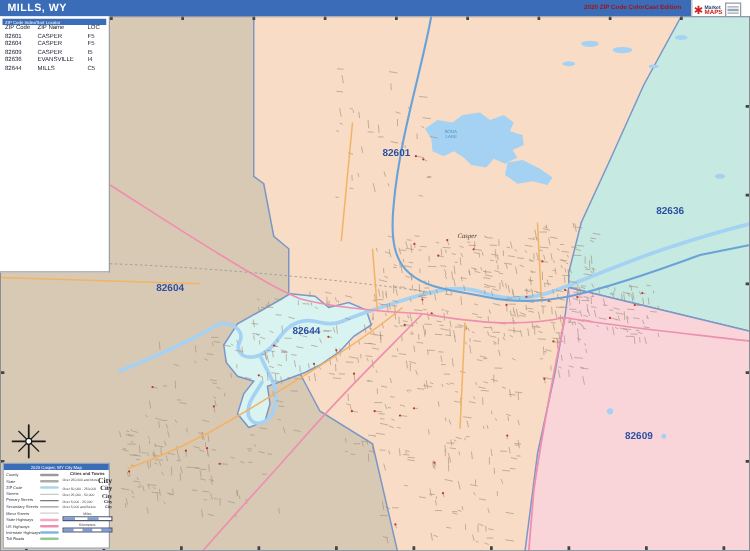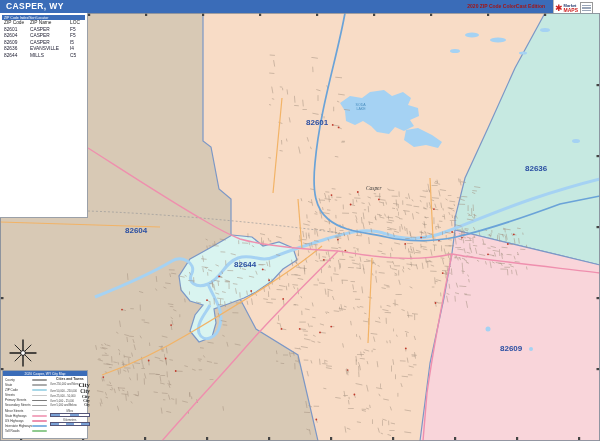--- a/index.html
+++ b/index.html
@@ -44,21 +44,21 @@
   #legend .sbar i:nth-child(odd){background:#7ba2d6;}
   #legend .sbar i:nth-child(even){background:#fff;}
   #compass{position:absolute;left:8px;top:338px;}
 </style>
 </head>
 <body>
 
 <div id="page">
 
   <div id="header">
-    <span class="title">CASPER, WY</span>
+    <span class="title">MILLS, WY</span>
     <span class="edition">2020 ZIP Code ColorCast Edition</span>
   </div>
   <div id="logo-box">
     <span class="star">✱</span>
     <span class="brand">
       <span class="b1">Market</span>
       <span class="b2">MAPS</span>
     </span>
     <span class="infobox">
         <i></i>

